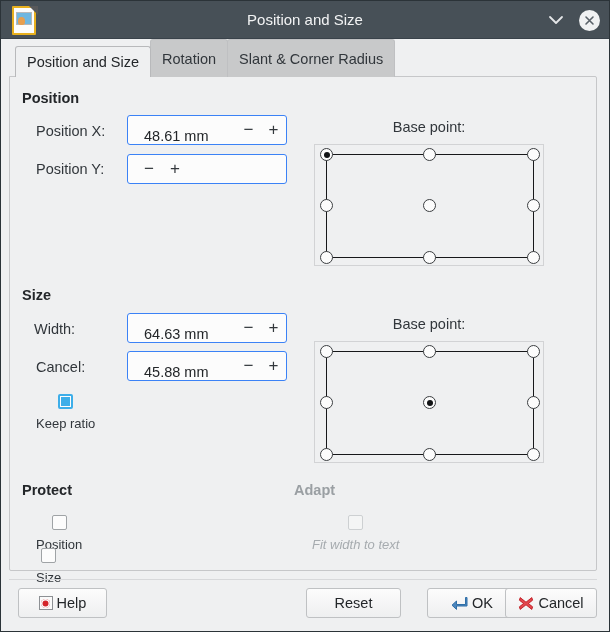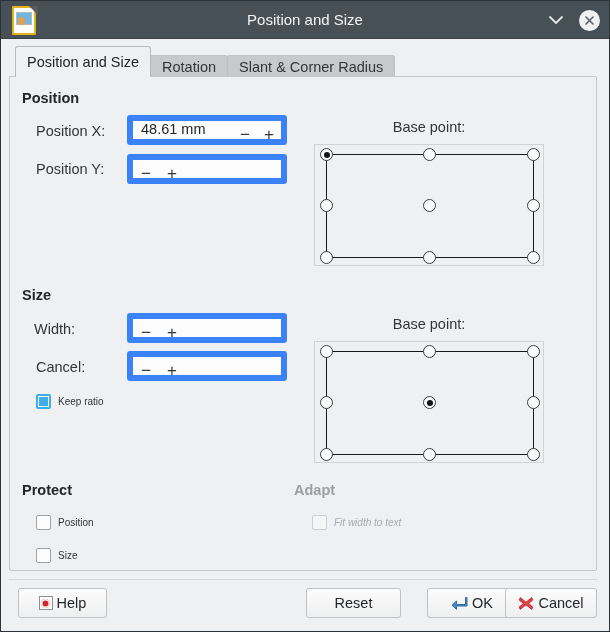--- a/index.html
+++ b/index.html
@@ -97,21 +97,21 @@
   
   #tabstrip {
     position: absolute;
     left: 14px; top: 45px;
     height: 31px;
     display: flex;
     align-items: flex-end;
     z-index: 3;
   }
   .tab {
-    height: 22px;
+    height: 38px;
     padding: 0 11px;
     font-size: 14.5px;
     color: #31363b;
     display: flex; align-items: center;
     border: 1px solid #bfc0c2;
     border-bottom: none;
     border-radius: 3px 3px 0 0;
     background: #c8c9ca;
     cursor: pointer;
     margin-right: -1px;
@@ -147,24 +147,25 @@
     font-size: 14.5px;
     color: #31363b;
     text-align: left;
   }
 
   
   .spin {
     position: absolute;
     width: 160px; height: 30px;
     background: #fcfcfc;
-    border: 6px solid #3b82f6;
+    border: 1px solid #3b82f6;
     border-radius: 3px;
     display: flex;
-    align-items: flex-start;
+    align-items: flex-end;
+    padding-left: 8px;
   }
   .spin .val {
     flex: 1;
     padding-left: 8px;
     font-size: 14.5px;
     color: #232629;
     background: transparent;
     border: none;
     outline: none;
     font-family: "Liberation Sans", sans-serif;
@@ -215,23 +216,24 @@
     border-radius: 50%;
     background: #111315;
   }
 
   
   .cbrow {
     position: absolute;
     display: flex;
     align-items: center;
     gap: 7px;
-    font-size: 10px;
+    font-size: 13px;
     color: #31363b;
     cursor: pointer;
+    flex-direction: column;
   }
   .cbrow.disabled { color: #a6abaf; cursor: default; font-style: italic; }
   .cbbox {
     width: 15px; height: 15px;
     border: 1px solid #9fa3a6;
     border-radius: 2px;
     background: #fcfcfc;
     flex: 0 0 auto;
   }
   .cbbox.disabled { border-color: #cdd0d2; background: #f4f5f5; }
@@ -346,26 +348,28 @@
     <div class="bp-dot" style="left:212px; top:54px;"></div>
     <div class="bp-dot" style="left:5px;   top:106px;"></div>
     <div class="bp-dot" style="left:108px; top:106px;"></div>
     <div class="bp-dot" style="left:212px; top:106px;"></div>
   </div>
 
   <div class="section-label" style="left:12px; top:210px;">Size</div>
 
   <div class="field-label" style="left:24px; top:244px;">Width:</div>
   <div class="spin" style="left:117px; top:236px;">
+    <input class="val" type="text" readonly="" value="64.63 mm" style="">
     <span class="sbtn">−</span>
     <span class="sbtn">+</span>
   </div>
 
   <div class="field-label" style="left:26px; top:282px;">Cancel:</div>
   <div class="spin" style="left:117px; top:274px;">
+    <input class="val" type="text" readonly="" value="45.88 mm" style="">
     <span class="sbtn">−</span>
     <span class="sbtn">+</span>
   </div>
 
   <div class="cbrow" style="left:26px; top:317px;">
     <span class="cbbox checkedblue"></span>
     <span>Keep ratio</span>
   </div>
 
   <div class="bp-title" style="left:304px; top:239px;">Base point:</div>

